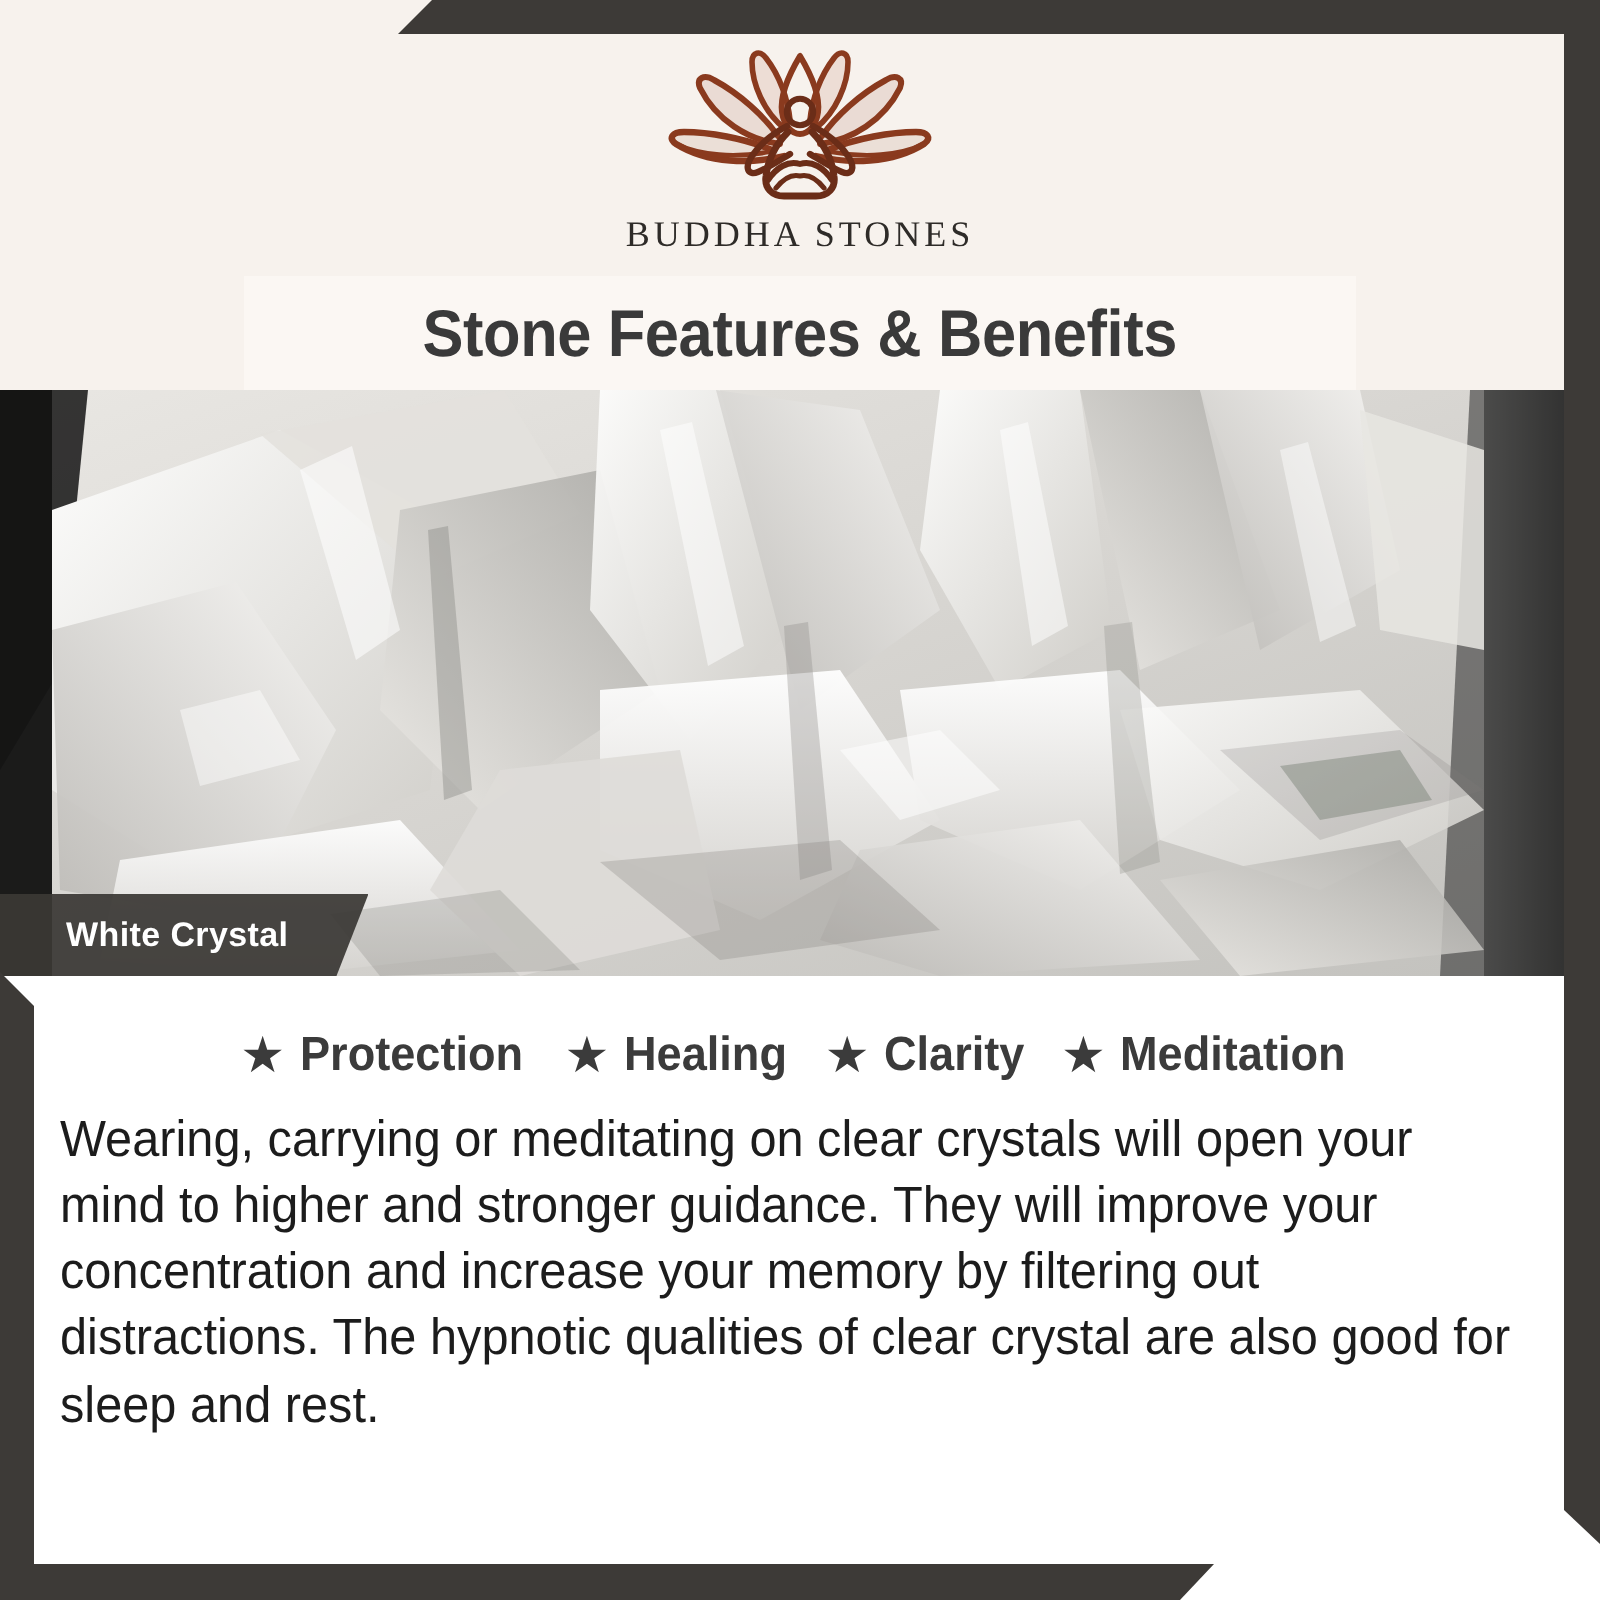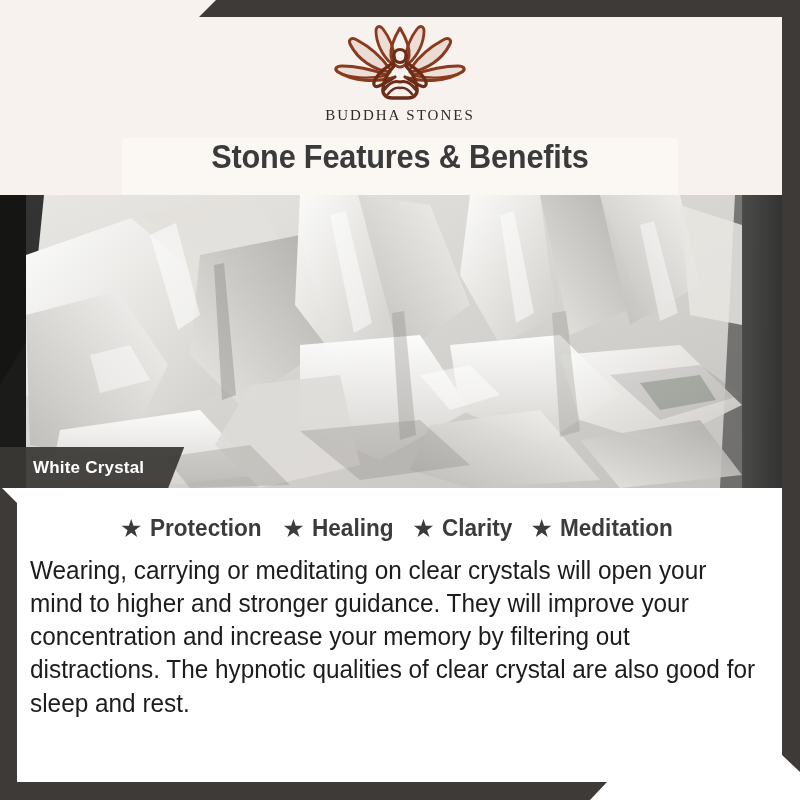--- a/index.html
+++ b/index.html
@@ -40,27 +40,27 @@
     background:#f7f2ed; z-index:2;
   }
   .logo-wrap {
     position:absolute; top:22px; left:0; width:800px;
     display:flex; flex-direction:column; align-items:center;
   }
   .logo-mark { width:152px; height:80px; display:block; }
   .logo-text {
     margin-top:5px;
     font-family:"Liberation Serif", serif;
-    font-size:15px; letter-spacing:2.0px; color:#2e2b28;
+    font-size:18px; letter-spacing:2.0px; color:#2e2b28;
     font-weight:400;
   }
 
   .title-banner {
     position:absolute; top:138px; left:122px; width:556px; height:57px;
-    background:#fbf7f3; display:flex; justify-content:center;
+    background:#fbf7f3; display:flex; align-items:center; justify-content:center;
   }
   .title-text {
     font-family:"Liberation Sans Narrow","Liberation Sans", sans-serif;
     font-weight:bold; font-size:33px; color:#3a3a3a;
     letter-spacing:-0.2px; transform:scaleX(0.93); transform-origin:center;
     white-space:nowrap;
   }
 
   
   .photo {

